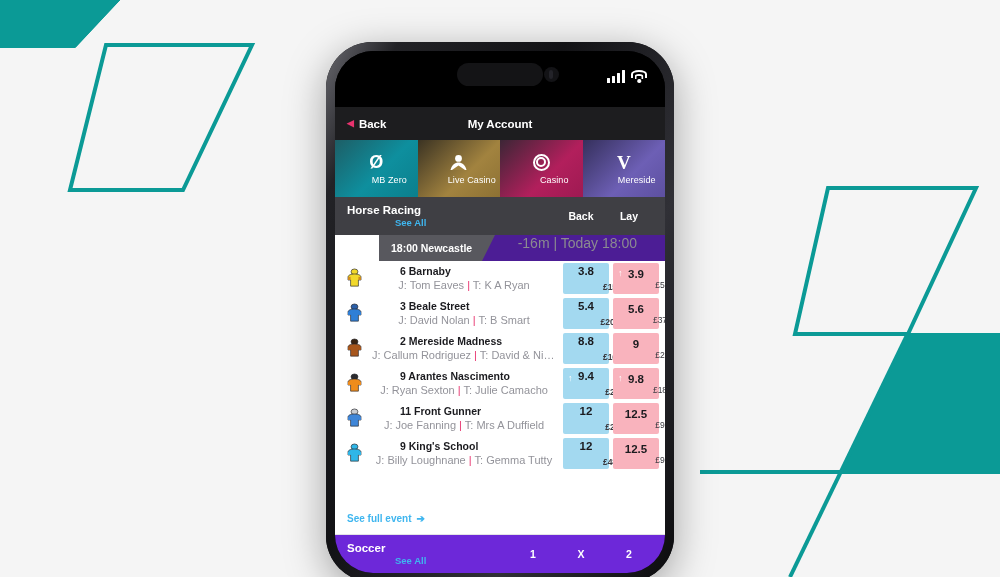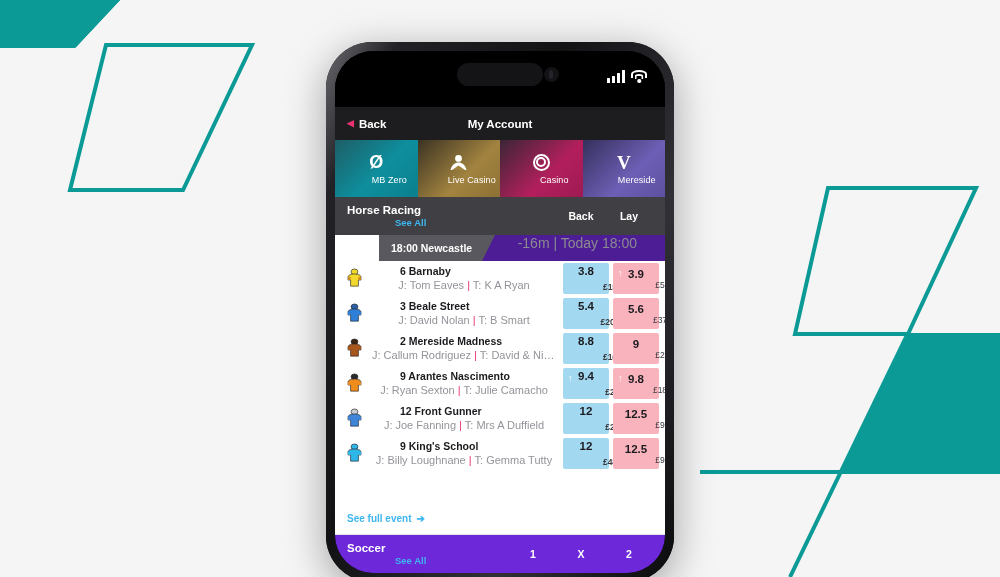--- a/index.html
+++ b/index.html
@@ -345,21 +345,21 @@
       </div>
     </div>
     <div class="runner">
 
   <svg class="silk" viewBox="0 0 22 22">
     <ellipse cx="11" cy="4" rx="3.6" ry="3" fill="#c8ccd2" stroke="#2a2a2e" stroke-width=".7"></ellipse>
     <path d="M4.2 9.5 C4.2 7.6 7 6.3 11 6.3 C15 6.3 17.8 7.6 17.8 9.5 L17.8 12.6 L15.1 12.6 L15.1 19 L6.9 19 L6.9 12.6 L4.2 12.6 Z" fill="#3f86d8" stroke="#2a2a2e" stroke-width=".7" stroke-linejoin="round"></path>
     <path d="M4.2 9.5 L4.2 12.6 L6.9 12.6 L6.9 9.1 Z M17.8 9.5 L17.8 12.6 L15.1 12.6 L15.1 9.1 Z" fill="#3f86d8"></path>
   </svg>
       <div class="rinfo">
-        <div class="rname">12 Front Gunner</div>
+        <div class="rname">11 Front Gunner</div>
         <div class="rmeta">J: Joe Fanning <span class="sep">|</span> T: Mrs A Duffield</div>
       </div>
       <div class="odds">
 
   <div class="obox back">
 
     <span class="val">12</span>
     <span class="amt">£2</span>
   </div>
   <div class="obox lay">

